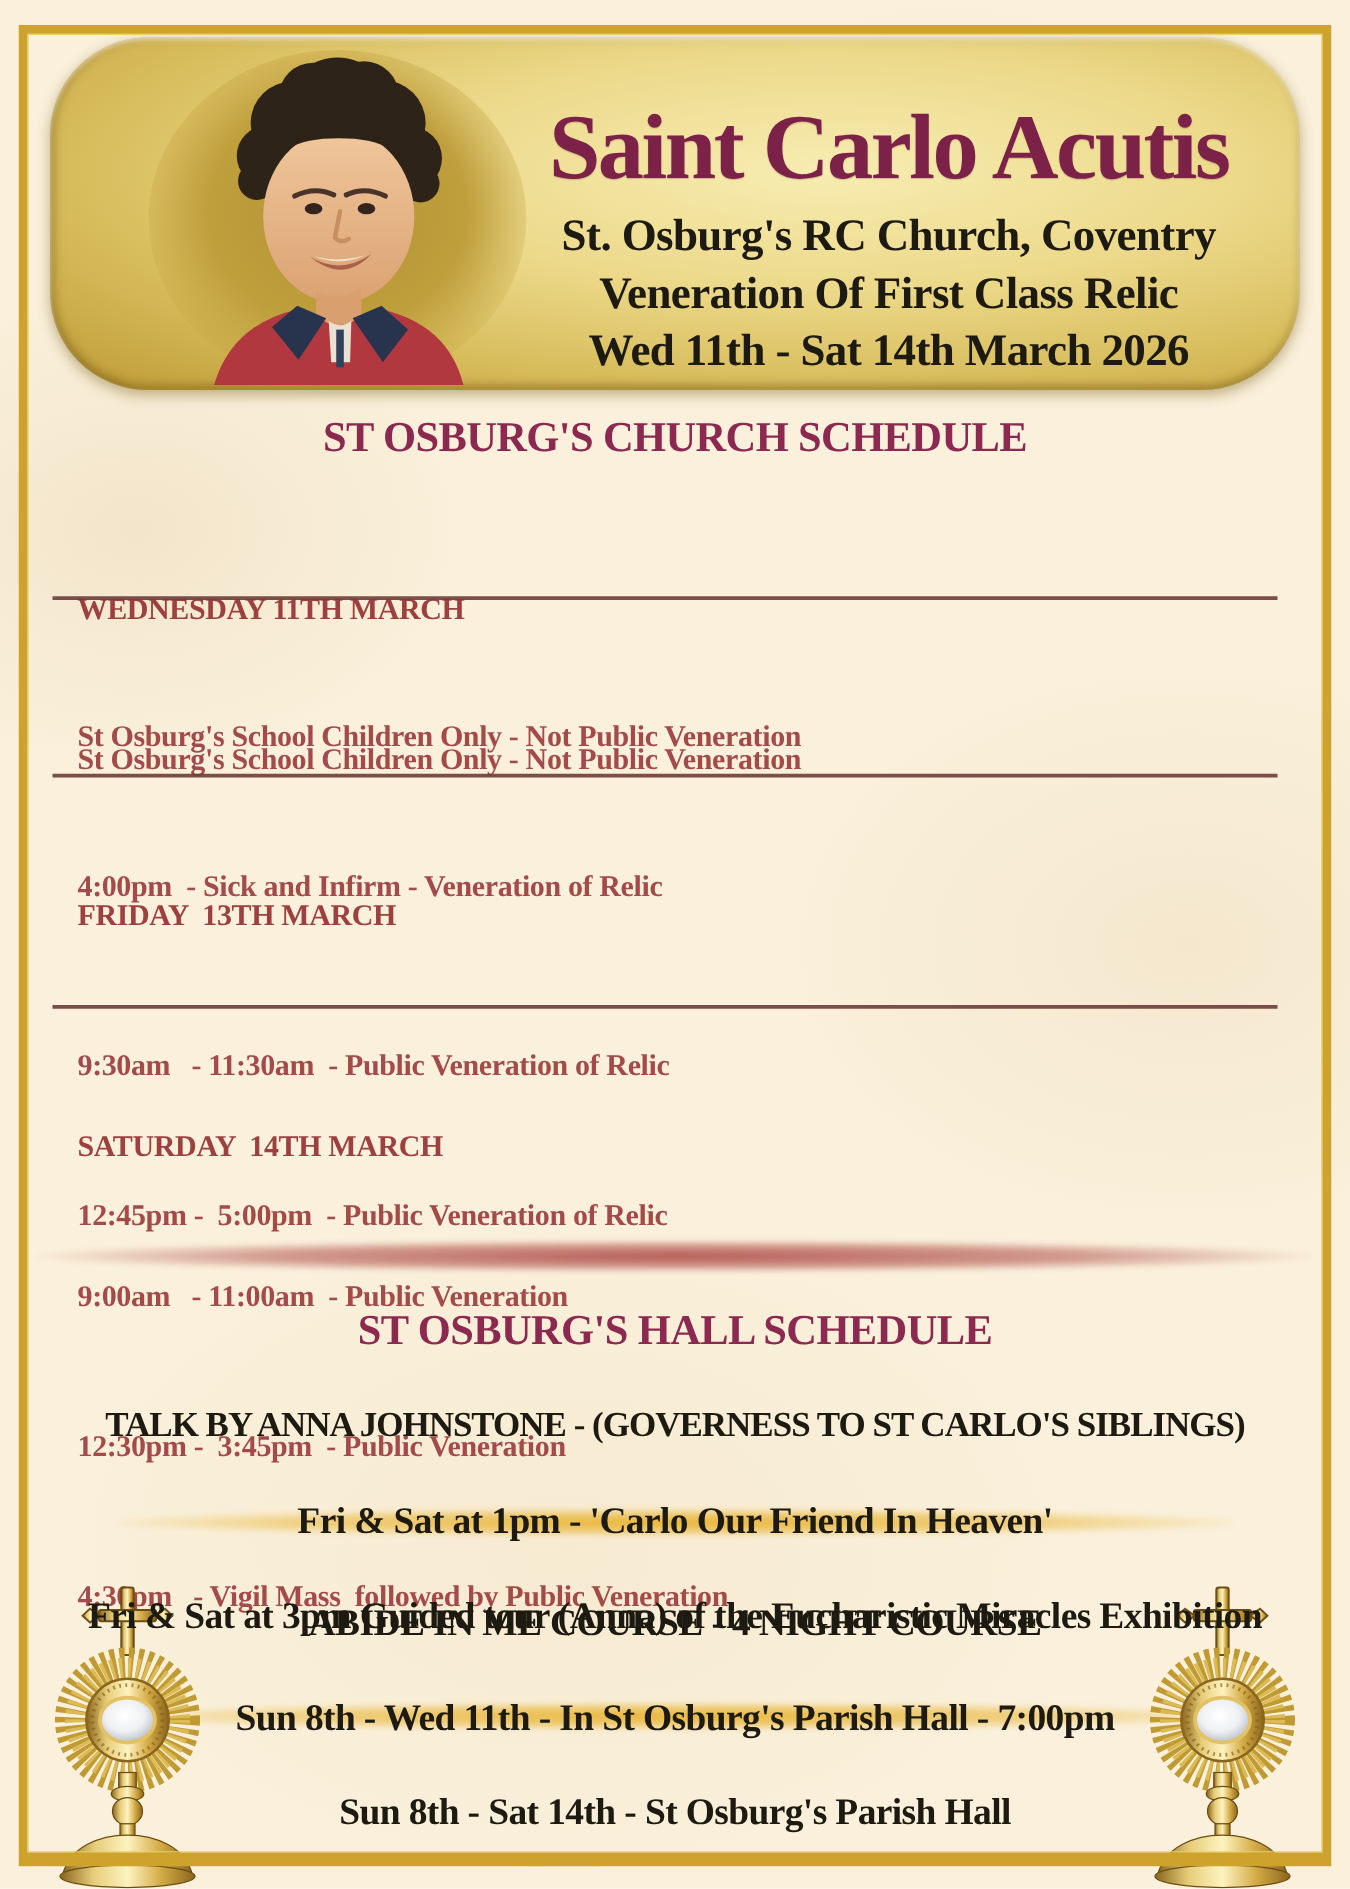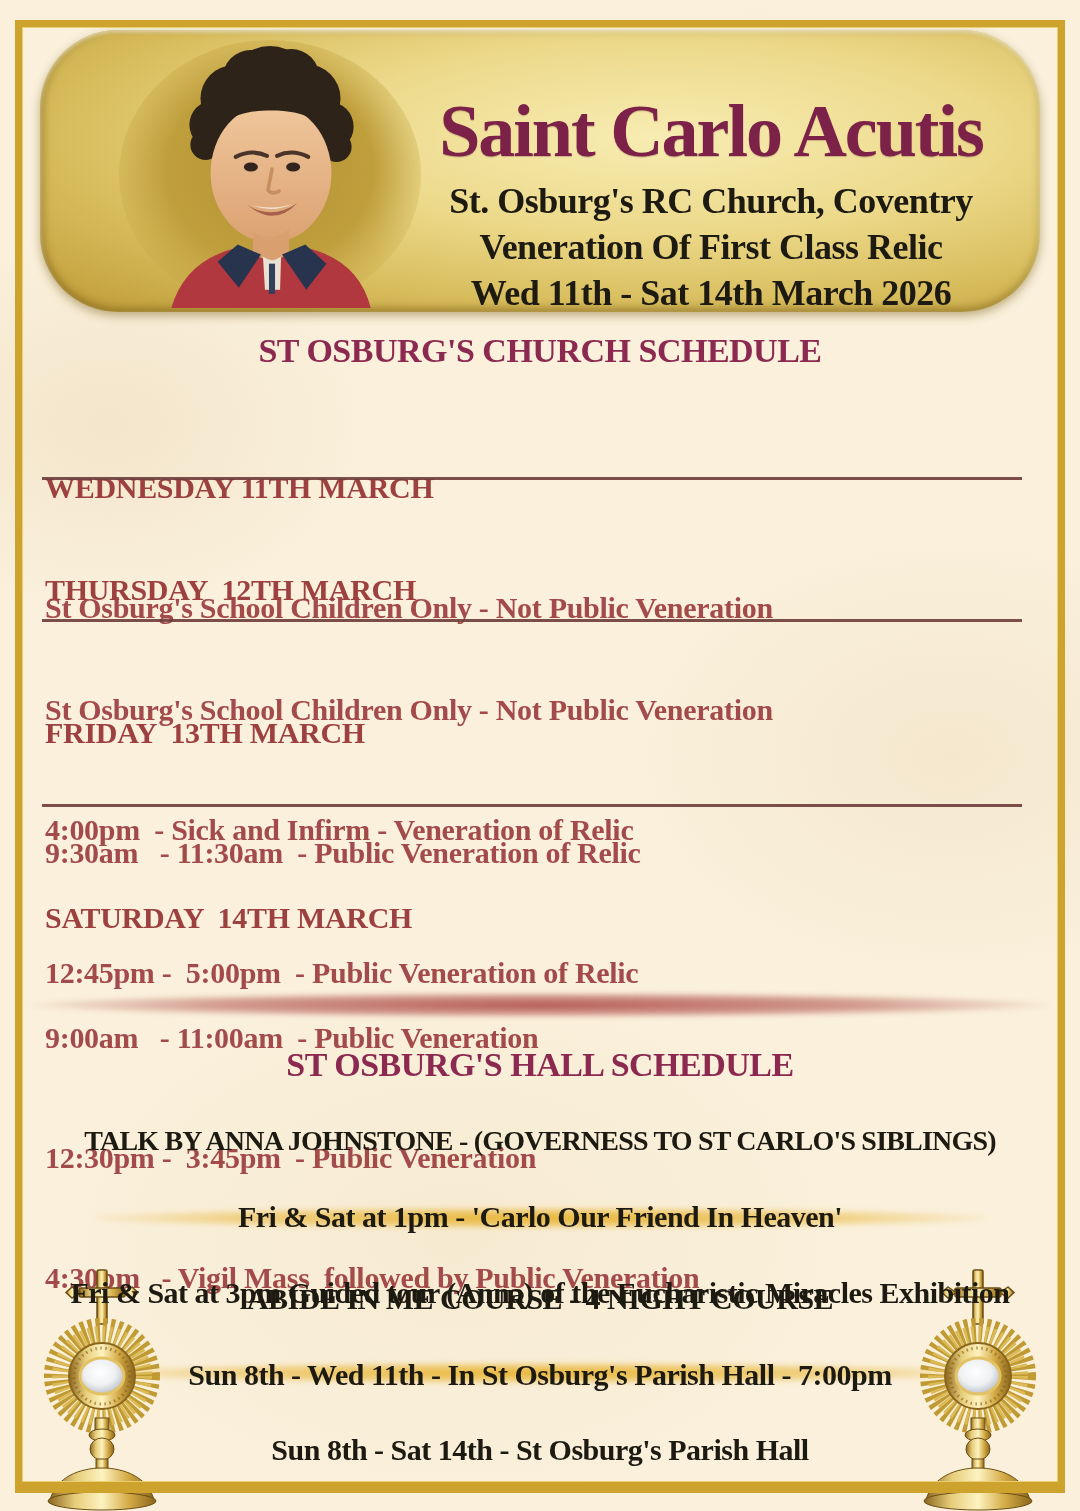--- a/index.html
+++ b/index.html
@@ -22,39 +22,39 @@
   
   .banner{
     position:absolute; left:40px; top:30px; width:1000px; height:282px;
     border-radius:78px; z-index:2;
     background:
       radial-gradient(ellipse at 62% 38%, #f7ecb2 0%, #ecd98a 38%, #d8bd5d 68%, #bd9a35 100%);
     box-shadow: 0 4px 10px rgba(120,95,25,.45), inset 0 2px 4px rgba(255,255,250,.6), inset 0 -4px 8px rgba(120,90,20,.45), inset 4px 0 8px rgba(120,90,20,.35);
   }
   .banner-photo{ position:absolute; left:70px; top:6px; width:320px; height:272px; }
   .banner-texts{
-    position:absolute; left:368px; right:26px; top:64px; text-align:center;
+    position:absolute; left:368px; right:26px; top:51px; text-align:center;
   }
   .banner-title{
     font-size:74px; line-height:1.0; font-weight:bold; color:#7c2147;
     letter-spacing:-2px; text-shadow:0 1px 1px rgba(90,30,50,.25);
   }
   .banner-sub{
     font-size:36px; line-height:1.28; font-weight:bold; color:#1d1a12;
     letter-spacing:-0.5px; margin-top:10px;
   }
   
   .sec-heading{
     position:absolute; left:45px; right:45px; text-align:center;
     font-size:34px; font-weight:bold; color:#8c2950; letter-spacing:-0.5px;
     white-space:pre-wrap;
   }
   .day-block{
-    position:absolute; left:45px; right:50px;
-    font-size:30px; line-height:40px; font-weight:bold; color:#a34a4a;
+    position:absolute; left:62px; right:50px;
+    font-size:24px; line-height:40px; font-weight:bold; color:#a34a4a;
     white-space:pre-wrap; letter-spacing:-0.3px;
   }
   .day-block .day-title{ color:#9d4040; }
   .sep{
     position:absolute; left:42px; right:58px; height:0;
     border-top:3px solid #6e3c39; opacity:.9;
   }
   .red-divider{
     position:absolute; left:30px; right:30px; height:26px; filter:blur(2px);
     background:radial-gradient(ellipse at center, rgba(177,83,79,.95) 0%, rgba(177,83,79,.55) 45%, rgba(177,83,79,0) 72%);
@@ -141,21 +141,20 @@
 
   <div class="sec-heading" style="top:332px;">ST OSBURG'S CHURCH SCHEDULE</div>
 
   <div class="day-block" style="top:388px;">
     <div class="day-title">WEDNESDAY 11TH MARCH</div>
     <div>St Osburg's School Children Only - Not Public Veneration</div>
   </div>
   <div class="sep" style="top:477px;"></div>
 
   <div class="day-block" style="top:490px;">
-    <div class="day-title">THURSDAY  12TH MARCH</div>
     <div>St Osburg's School Children Only - Not Public Veneration</div>
     <div>4:00pm  - Sick and Infirm - Veneration of Relic</div>
   </div>
   <div class="sep" style="top:619px;"></div>
 
   <div class="day-block" style="top:633px;">
     <div class="day-title">FRIDAY  13TH MARCH</div>
     <div>9:30am   - 11:30am  - Public Veneration of Relic</div>
     <div>12:45pm -  5:00pm  - Public Veneration of Relic</div>
   </div>

